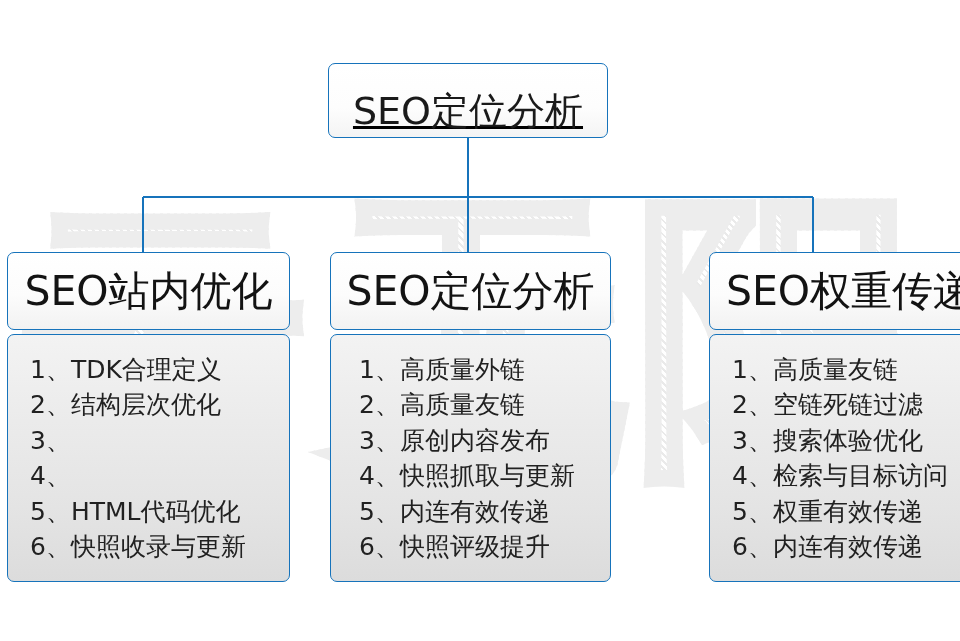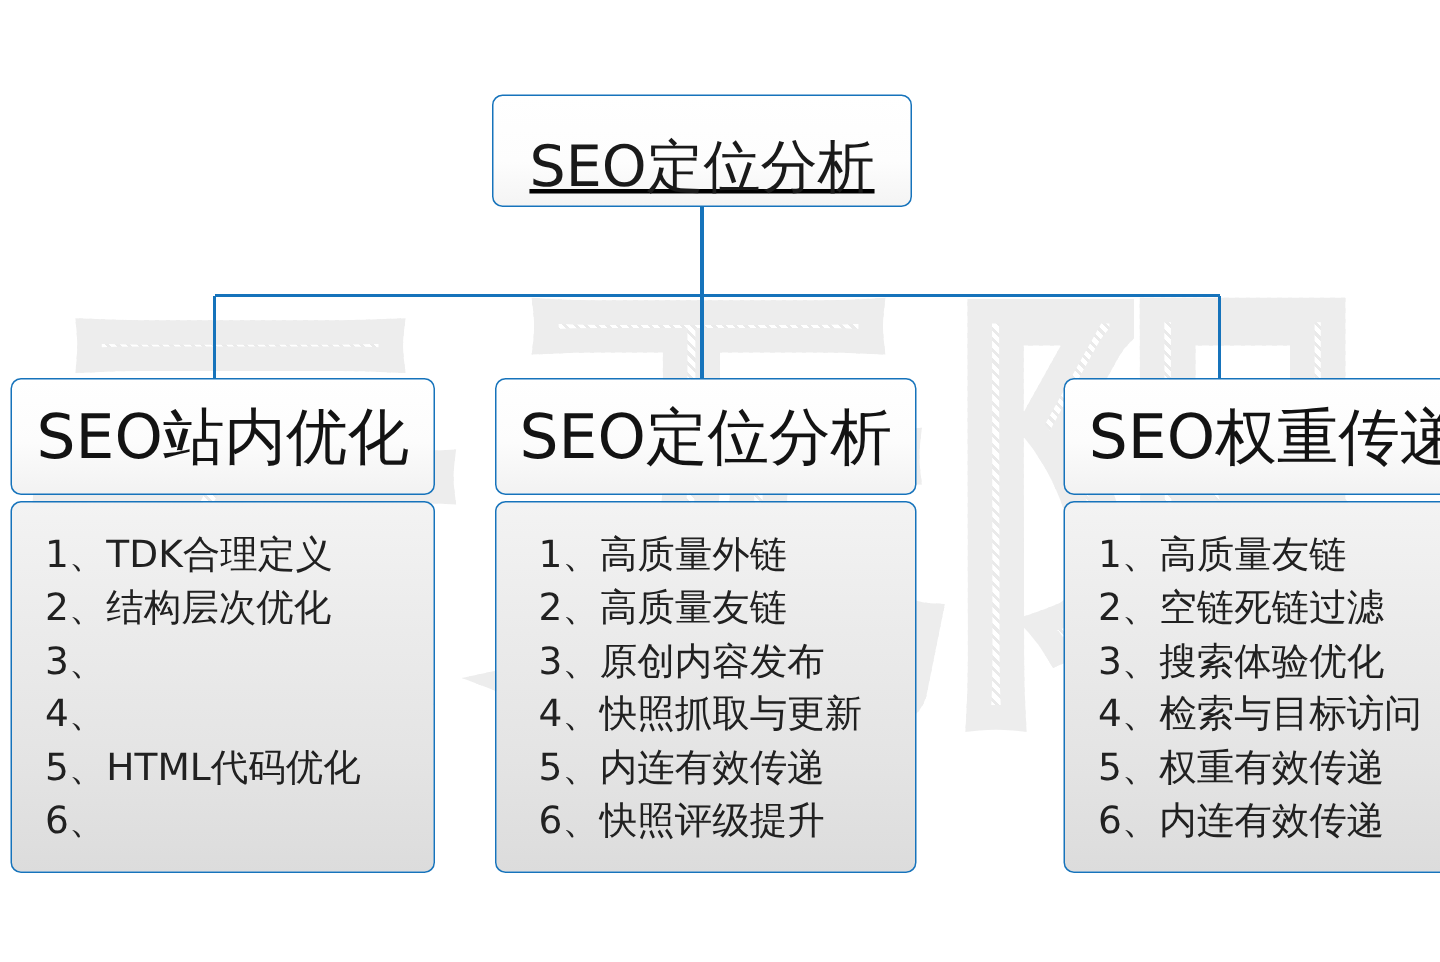--- a/index.html
+++ b/index.html
@@ -208,20 +208,21 @@
         </li>
         <li>
           <span class="num">4、</span>
         </li>
         <li>
           <span class="num">5、</span>
           <span class="txt">HTML代码优化</span>
         </li>
         <li>
           <span class="num">6、</span>
+          <span class="txt">快照收录与更新</span>
         </li>
       </ul>
     </div>
   </div>
 
   <div id="col-2" class="column">
     <div class="col-header">
       <span class="title-text">SEO定位分析</span>
     </div>
     <div class="col-body">

